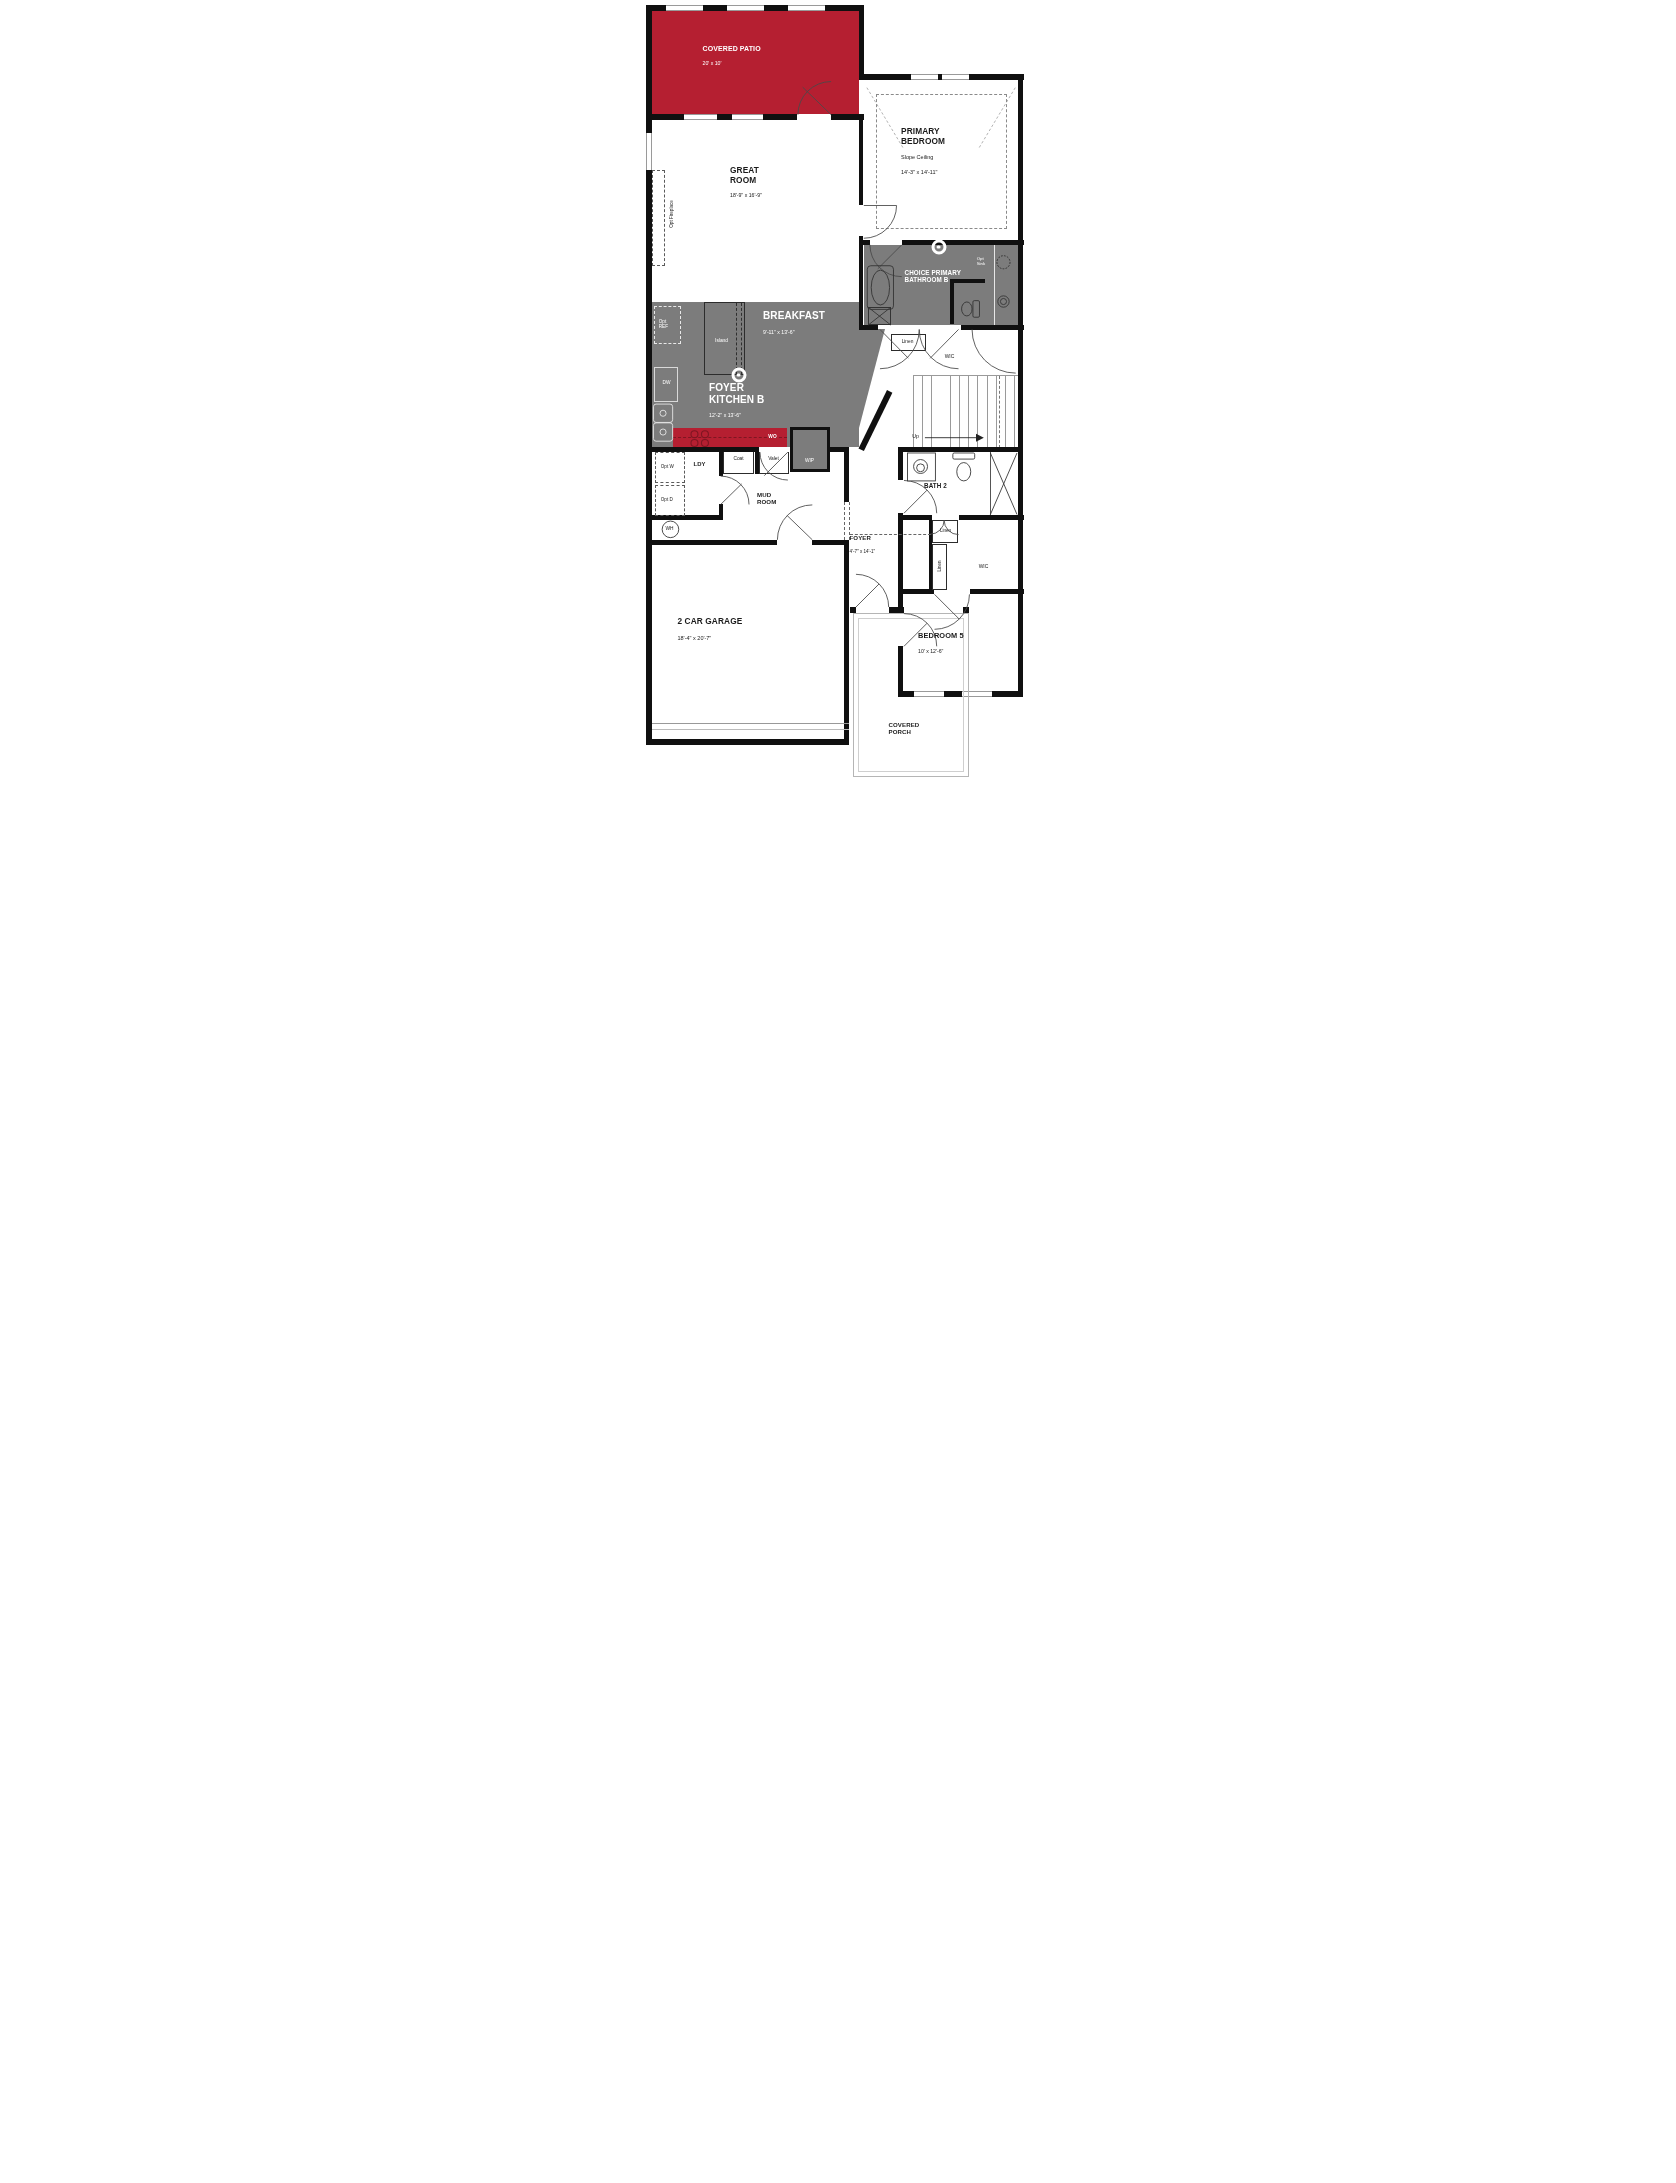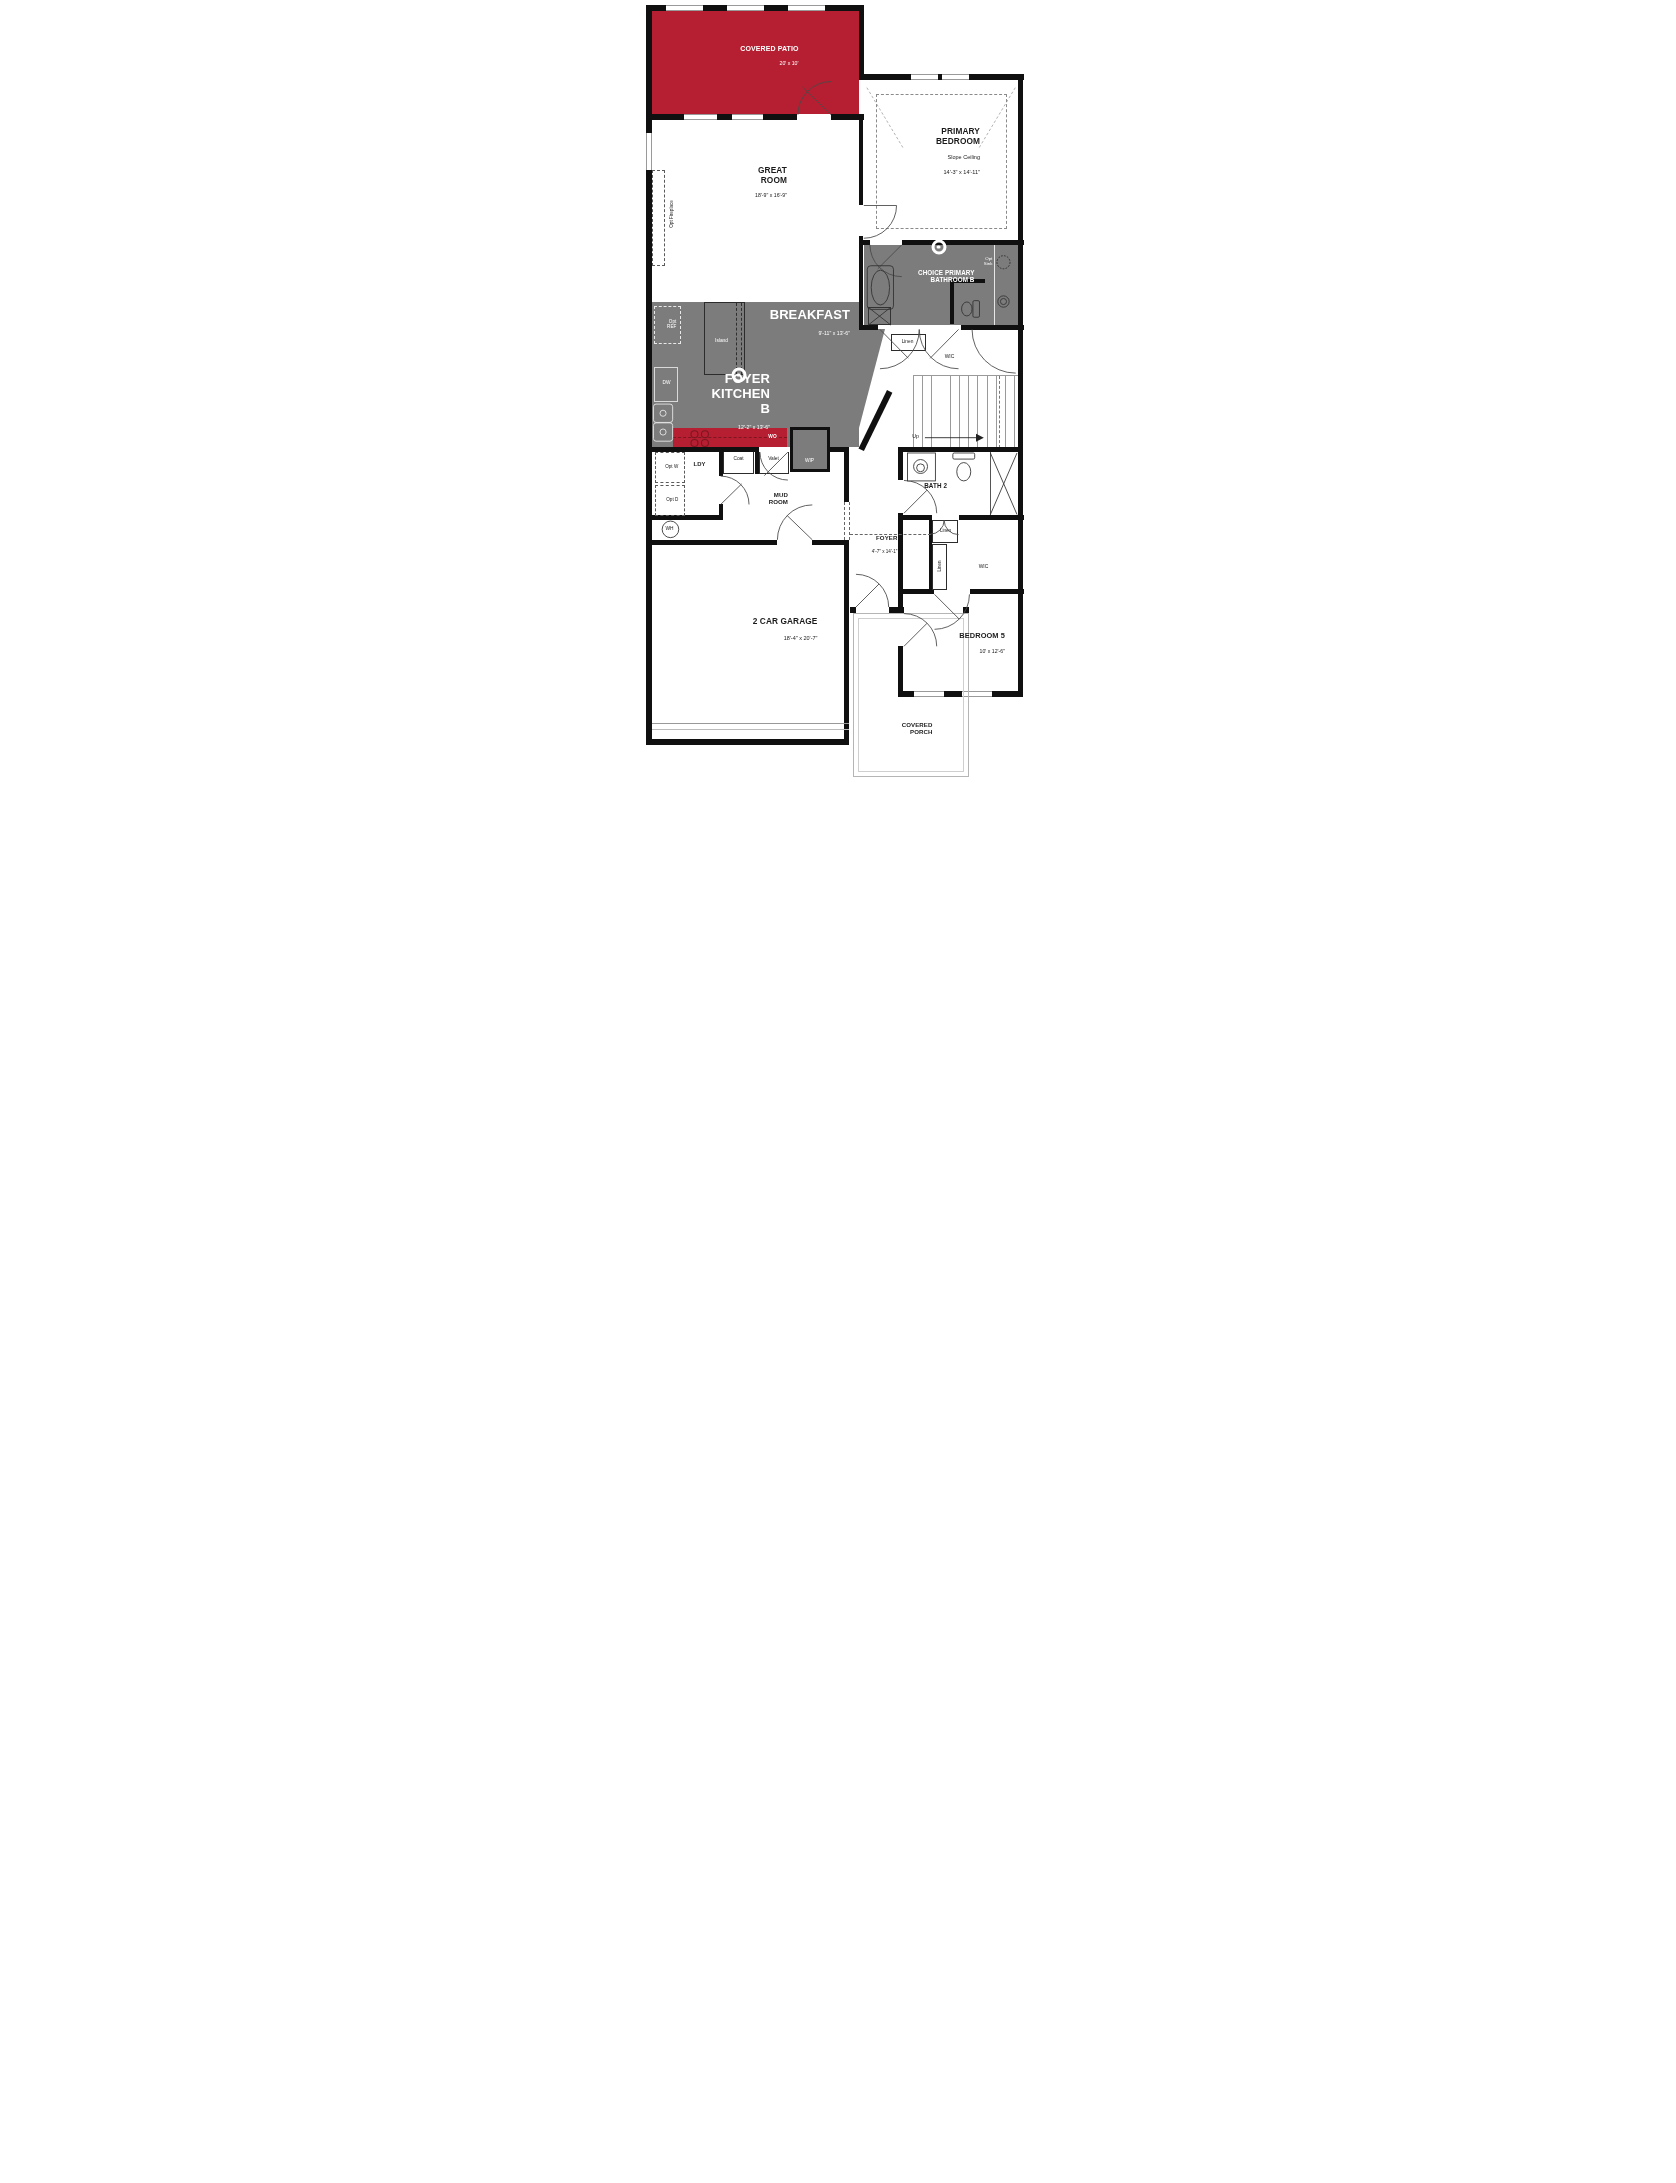--- a/index.html
+++ b/index.html
@@ -1,22 +1,22 @@
 <!DOCTYPE html>
 <html style="font-size:7px"><head>
 <meta charset="utf-8">
 <style>
   html,body{margin:0;padding:0;background:#ffffff;font-family:"Liberation Sans",sans-serif;}
   .plan{position:relative;width:419px;height:806px;margin:0 auto;background:#fff;overflow:hidden;}
   .abs{position:absolute;}
   .w{position:absolute;background:#101010;}
   .win{position:absolute;background:#ffffff;border-top:0.7px solid #9a9a9a;border-bottom:0.7px solid #9a9a9a;box-sizing:border-box;}
   .fill{position:absolute;}
-  .lbl{position:absolute;transform:translate(-50%,-50%);text-align:right;line-height:1.15;white-space:pre-line;}
-  .room-name{font-weight:bold;color:#1a1a1a;font-size:13px;letter-spacing:0.1px;}
+  .lbl{position:absolute;transform:translate(-50%,-50%);text-align:left;line-height:1.15;white-space:pre-line;}
+  .room-name{font-weight:bold;color:#1a1a1a;font-size:10px;letter-spacing:0.1px;}
   .room-dims{color:#1a1a1a;font-size:5.2px;}
   .wt{color:#ffffff;}
   .small{font-size:4.8px;color:#1a1a1a;}
   .smallw{font-size:4.8px;color:#ffffff;}
   .dashbox{position:absolute;border:0.9px dashed #5a5a5a;box-sizing:border-box;}
   .dashboxw{position:absolute;border:0.9px dashed #e9e9e9;box-sizing:border-box;}
   .vtext{writing-mode:vertical-rl;transform:rotate(180deg);}
   .bullseye{position:absolute;width:15px;height:15px;border:3.1px solid #fff;border-radius:50%;box-sizing:border-box;transform:translate(-50%,-50%);}
   .bullseye::after{content:"";position:absolute;left:50%;top:50%;width:3.9px;height:3.9px;background:#fff;border-radius:50%;transform:translate(-50%,-50%);}
   .treads{position:absolute;background:repeating-linear-gradient(90deg,#9a9a9a 0 0.9px,transparent 0.9px 9.2px);border-top:0.9px solid #9a9a9a;box-sizing:border-box;}

